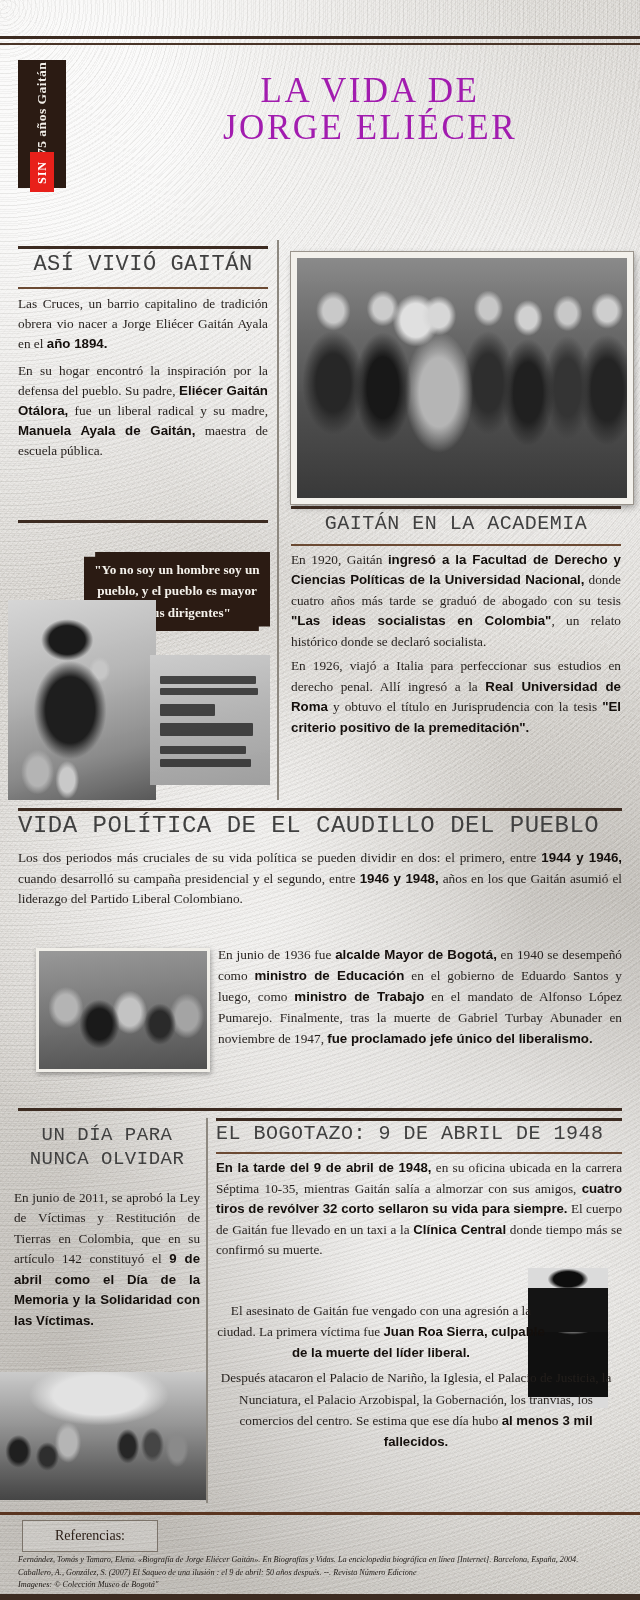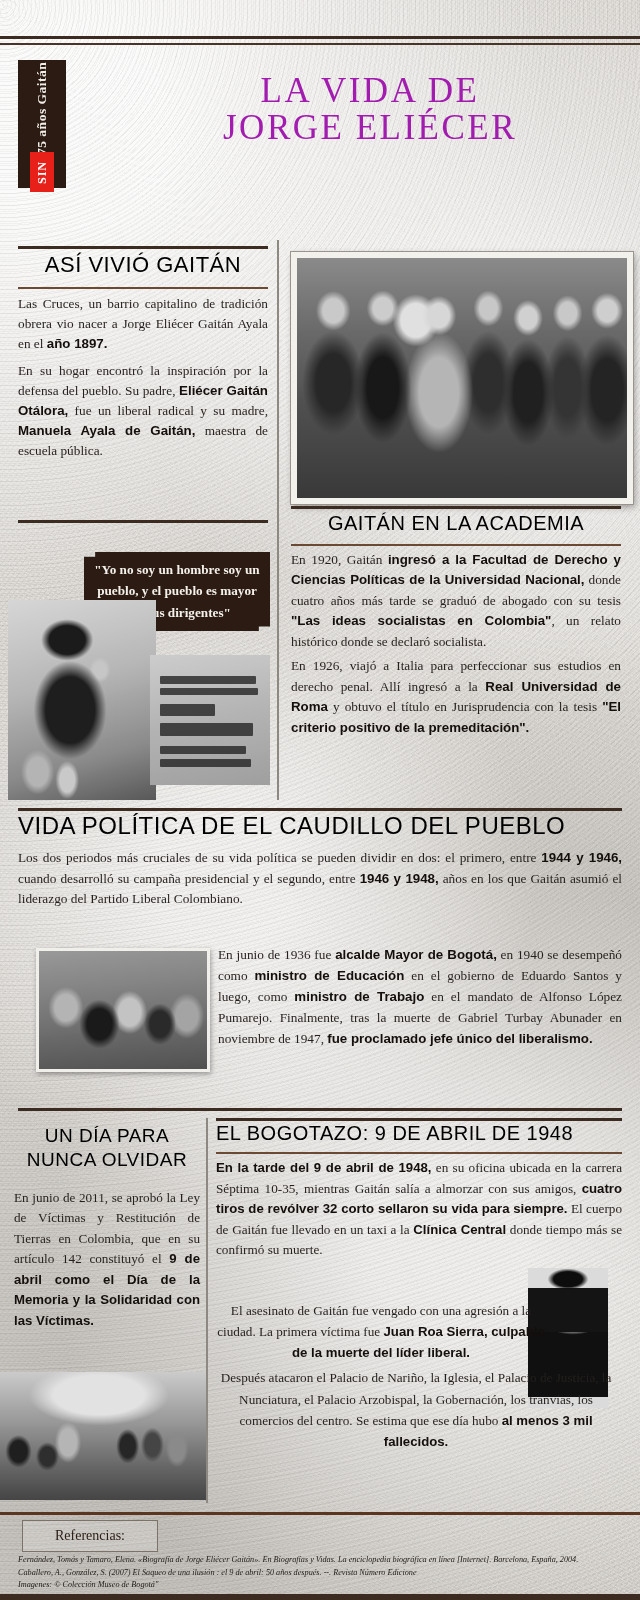--- a/index.html
+++ b/index.html
@@ -62,21 +62,21 @@
   #maintitle{
     position:absolute;left:120px;top:72px;width:500px;
     text-align:center;color:#a21caf;
     font-family:"Liberation Serif",serif;
     font-size:35px;line-height:1.07;letter-spacing:2.5px;
   }
   #maintitle div{white-space:nowrap;}
 
   
   .sec-h{
-    color:#000000;font-family:Liberation Sans, sans-serif;
+    color:#404040;font-family:Liberation Mono, monospace;
     letter-spacing:.5px;text-align:center;
   }
   .body-txt{
     color:#241f1c;font-family:"Liberation Serif",serif;
     text-align:justify;
   }
   .body-txt b{font-family:"Liberation Sans",sans-serif;font-weight:bold;color:#140f0c;}
 
   
   #asi-rule-top{position:absolute;left:18px;top:246px;width:250px;height:3px;background:#3c2b21;}
@@ -247,21 +247,21 @@
   <div id="maintitle">
     <div>LA VIDA DE</div>
     <div>JORGE ELIÉCER</div>
   </div>
 
   <div id="asi-rule-top"></div>
   <div id="asi-title" class="sec-h">ASÍ VIVIÓ GAITÁN</div>
   <div id="asi-rule-bot"></div>
   <div id="asi-body" class="body-txt">
     <p style="margin:0 0 6px 0;">
-      <span>Las Cruces, un barrio capitalino de tradición obrera vio nacer a Jorge Eliécer Gaitán Ayala en el </span><b>año 1897.</b>
+      <span>Las Cruces, un barrio capitalino de tradición obrera vio nacer a Jorge Eliécer Gaitán Ayala en el </span><b>año 1894.</b>
     </p>
     <p style="margin:0;">
       <span>En su hogar encontró la inspiración por la defensa del pueblo. Su padre, </span><b>Eliécer Gaitán Otálora,</b><span> fue un liberal radical y su madre, </span><b>Manuela Ayala de Gaitán,</b><span> maestra de escuela pública.</span>
     </p>
   </div>
   <div id="asi-rule-end"></div>
 
   <div id="vdiv1"></div>
 
   <div id="photo-top">

